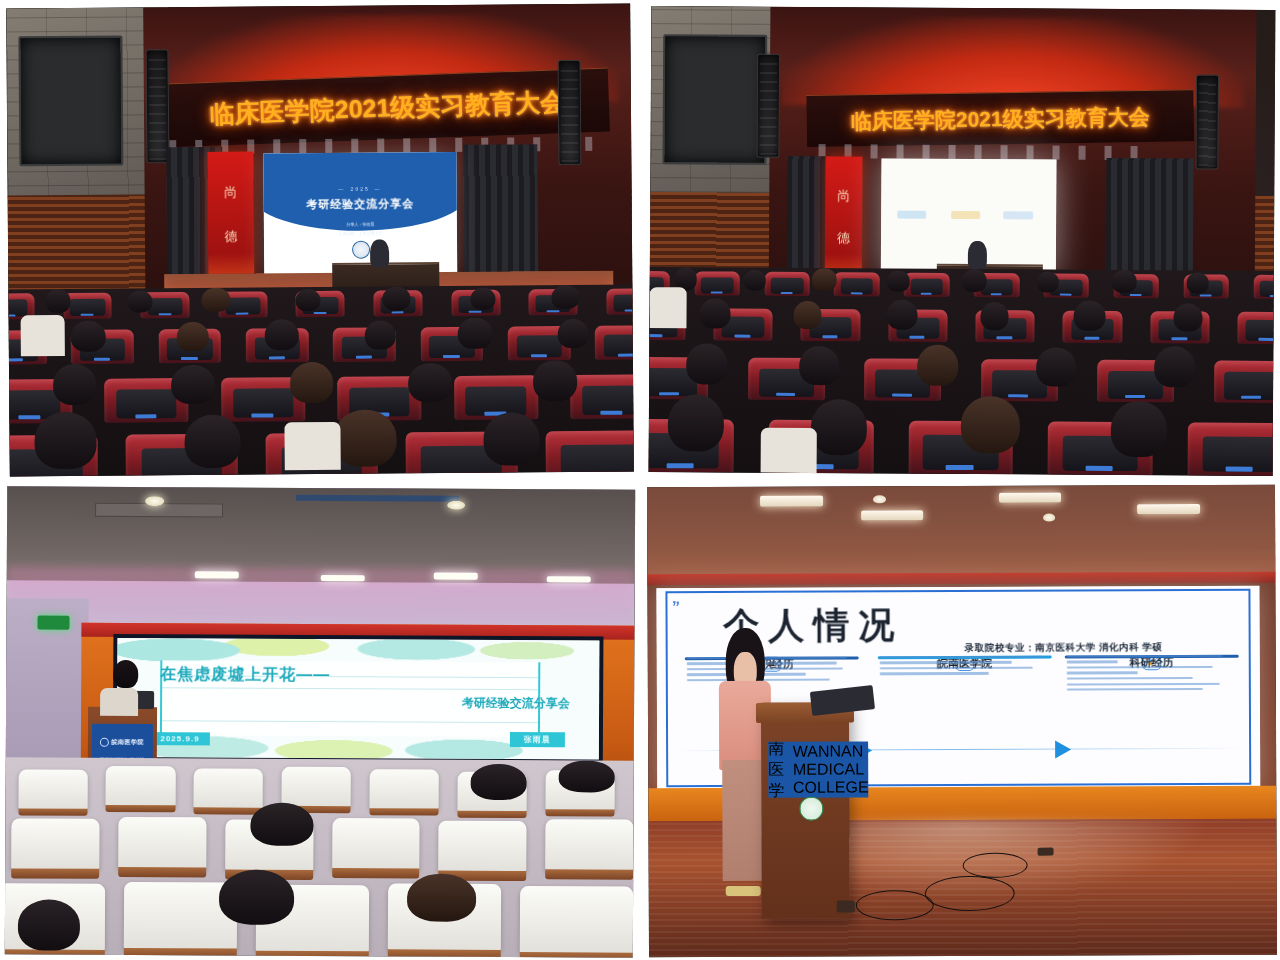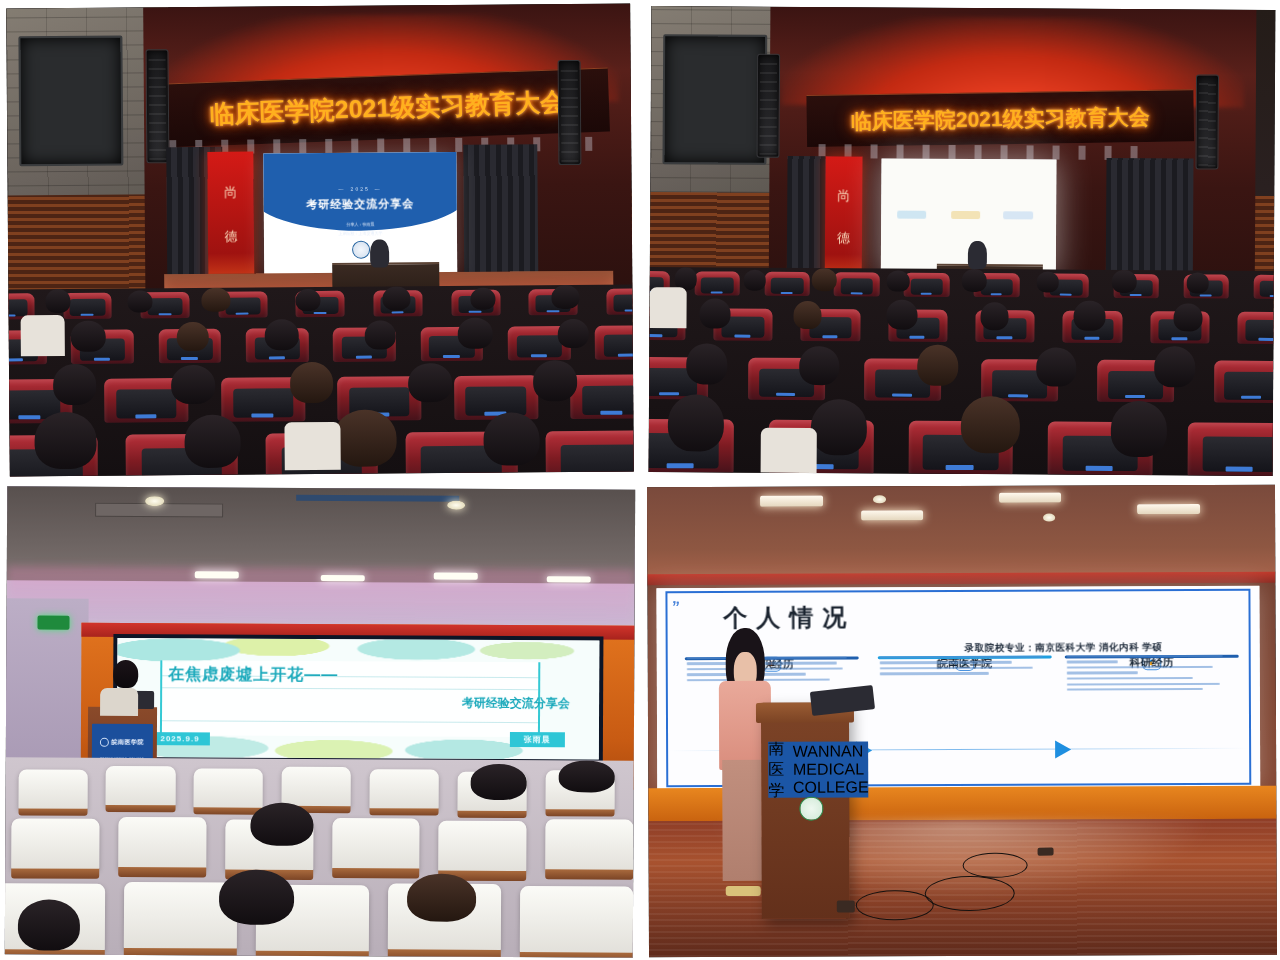--- a/index.html
+++ b/index.html
@@ -163,21 +163,21 @@
       radial-gradient(ellipse 22% 16% at 18% 92%,#b6e8e1 0 60%,transparent 62%),
       radial-gradient(ellipse 20% 15% at 45% 94%,#d6f0a6 0 60%,transparent 62%),
       radial-gradient(ellipse 20% 15% at 72% 93%,#a9e4de 0 60%,transparent 62%),
       #f6fdfc;
     opacity:.85;filter:blur(.6px);}
   .slide3card{position:absolute;left:9%;top:18%;width:78%;height:64%;
     background:rgba(255,255,255,.82);
     border-left:2px solid #35c9d4;border-right:2px solid #35c9d4;}
   .s3line{position:absolute;left:0;right:0;height:1px;background:rgba(60,180,190,.28);}
   .s3title{position:absolute;left:9%;top:22%;color:#1aa9bb;font-weight:bold;
-    font-size:16px;letter-spacing:1px;filter:blur(.25px);padding-left:8px;}
+    font-size:16px;letter-spacing:1px;filter:blur(.25px);}
   .s3sub{position:absolute;right:6%;top:46%;color:#1aa9bb;font-weight:bold;
     font-size:12px;filter:blur(.3px);}
   .s3date{position:absolute;left:7%;bottom:10%;background:#2ec6d6;color:#eafcff;
     font-size:8px;font-weight:bold;padding:2px 10px;letter-spacing:1px;filter:blur(.2px);}
   .s3name{position:absolute;right:7%;bottom:10%;background:#2ec6d6;color:#eafcff;
     font-size:8px;font-weight:bold;padding:2px 14px;letter-spacing:1px;filter:blur(.35px);}
   .podium{position:absolute;background:linear-gradient(#8a4a2a,#6b3320);}
   .podium .sign{position:absolute;left:6%;right:6%;top:16%;height:34%;
     background:#1b4f9c;border-radius:1px;display:flex;align-items:center;
     justify-content:center;overflow:hidden;}
@@ -207,21 +207,21 @@
   .redline4{position:absolute;left:0;top:18.5%;width:100%;height:2.4%;
     background:linear-gradient(#c0392b,#8e2a20);}
   .screen4{position:absolute;left:1.5%;top:21.5%;width:96%;height:43%;
     background:#ffffff;box-shadow:0 0 26px rgba(255,255,255,.3);overflow:hidden;}
   .slide4{position:absolute;inset:0;background:#fdfdff;}
   .s4border{position:absolute;inset:1.5%;border:2px solid #2a6fd4;}
   .s4quote{position:absolute;left:2.5%;top:5%;color:#2a6fd4;font-size:16px;
     font-weight:bold;transform:rotate(8deg);opacity:.85;}
   .s4title{position:absolute;left:11%;top:7%;color:#1b2430;
     font-family:"Liberation Serif","DejaVu Serif",serif;font-weight:bold;
-    font-size:24px;letter-spacing:9px;filter:blur(.2px);}
+    font-size:36px;letter-spacing:9px;filter:blur(.2px);}
   .s4admit{position:absolute;left:51%;top:27%;color:#1d2a3a;font-weight:bold;
     font-family:"Liberation Serif","DejaVu Serif",serif;
     font-size:9.5px;letter-spacing:.6px;filter:blur(.35px);}
   .s4col{position:absolute;top:34%;width:30%;}
   .s4col .badge{position:absolute;left:50%;top:-8%;transform:translateX(-50%);
     width:17px;height:13px;border-radius:5px;border:1.4px solid #4a93e0;
     display:flex;align-items:center;justify-content:center;
     font-size:5px;color:#3f86d6;background:#f3f8ff;}
   .s4col .h{position:absolute;left:0;right:0;top:11%;text-align:center;
     color:#142231;font-weight:bold;font-size:11px;

